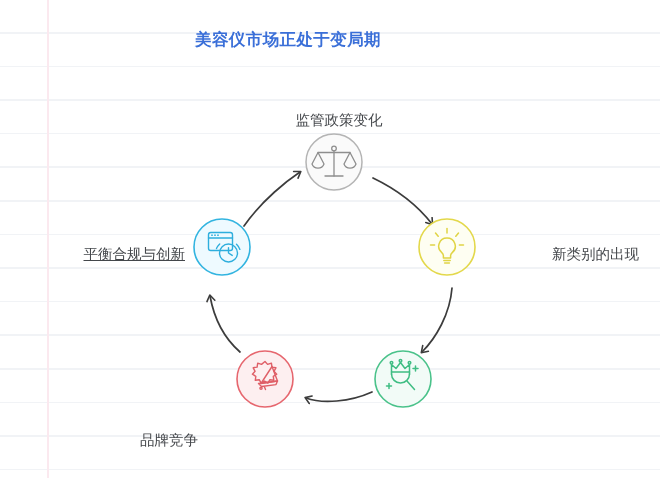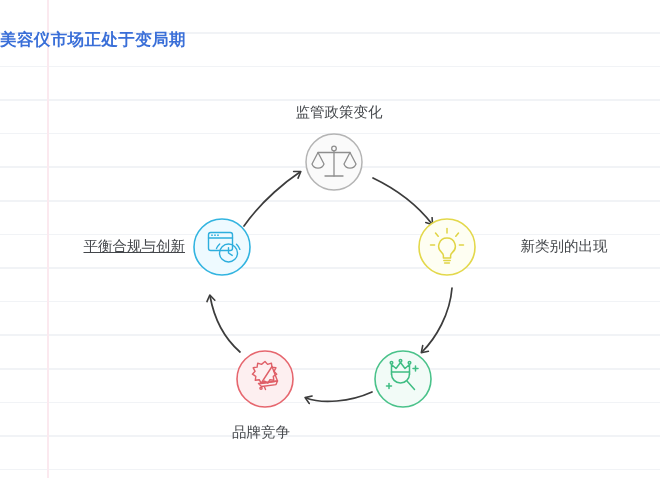--- a/index.html
+++ b/index.html
@@ -29,44 +29,46 @@
     top: 0;
     width: 1.6px;
     height: 478px;
     background: #fbe9ef;
   }
   #title {
     position: absolute;
     left: 0;
     top: 29px;
     width: 576px;
+    text-align: center;
     font-size: 16.5px;
     font-weight: bold;
     color: #3a6fd8;
     letter-spacing: 0.4px;
     white-space: nowrap;
   }
   #diagram {
     position: absolute;
     left: 0;
     top: 0;
     width: 660px;
     height: 478px;
   }
   .node-label {
     position: absolute;
     font-size: 14.5px;
     color: #44474b;
     line-height: 21px;
     white-space: pre-wrap;
+    margin-top: 8px;
   }
   .lbl-top    { left: 264px; top: 102px; width: 150px; text-align: center; }
-  .lbl-right  { left: 489px; top: 236px; width: 150px; text-align: center; }
+  .lbl-right  { left: 489px; top: 236px; width: 150px; text-align: right; }
   .lbl-bottomright { left: 398px; top: 422px; width: 135px; text-align: left; }
-  .lbl-bottomleft  { left: 140px; top: 422px; width: 150px; text-align: right; }
+  .lbl-bottomleft  { left: 140px; top: 422px; width: 150px; text-align: left; }
   .lbl-left   { left: 20px;  top: 236px; width: 165px; text-align: right; text-decoration: underline; }
 </style>
 </head>
 <body>
 
 <div id="page">
 
   <div id="margin-rule"></div>
 
   <div id="title">美容仪市场正处于变局期</div>

